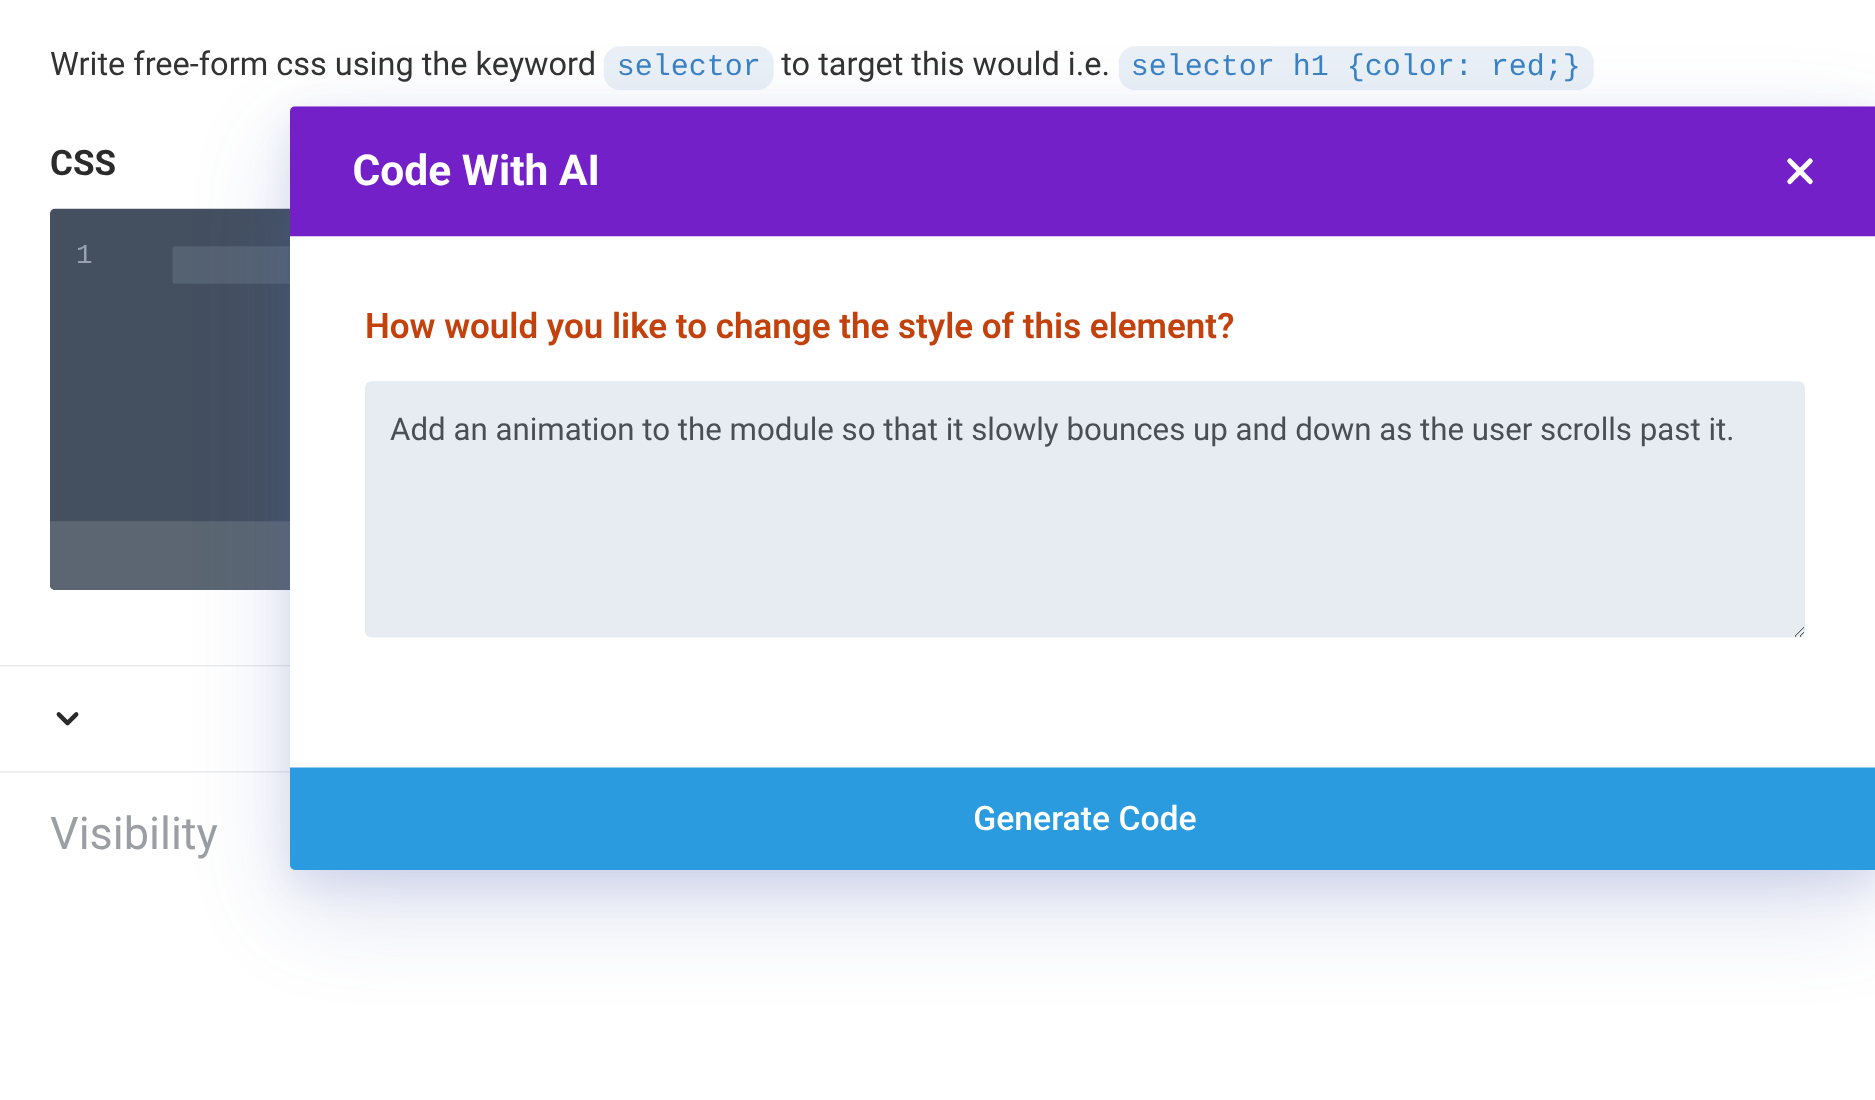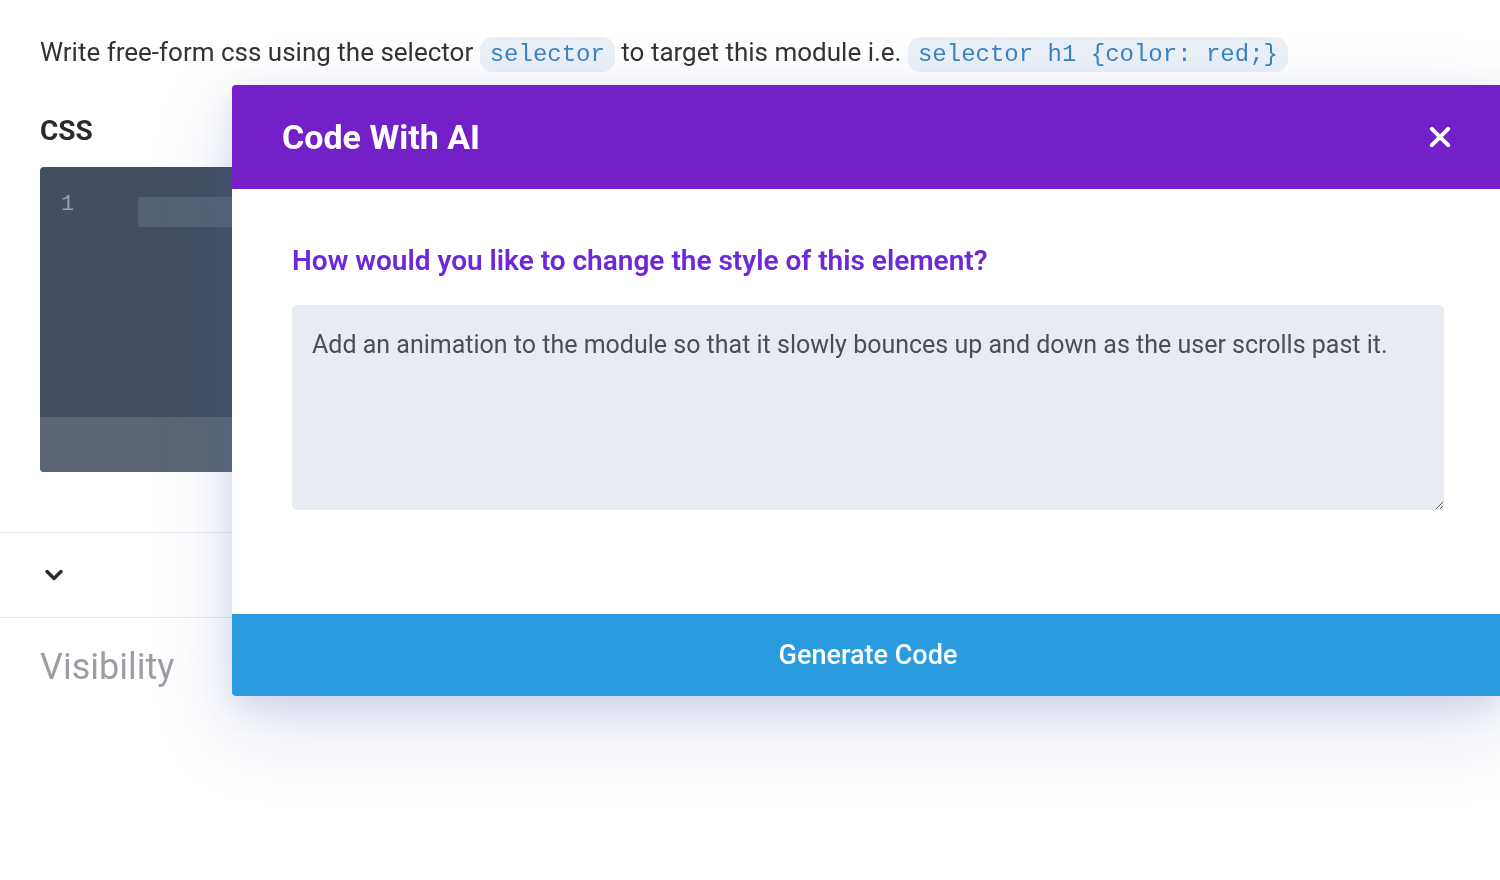--- a/index.html
+++ b/index.html
@@ -132,21 +132,21 @@
       width: 28px;
       height: 28px;
       cursor: pointer;
       color: #fff;
     }
     .modal-body {
       padding: 55px 60px 100px 60px;
     }
     .modal-question {
       font-size: 28px;
-      color: #6d28d9;
+      color: #c2410c;
       font-weight: 600;
       margin-bottom: 28px;
     }
     .modal-textarea {
       width: 100%;
       background: #e7ecf2;
       border: none;
       border-radius: 5px;
       padding: 22px 20px;
       font-size: 25px;
@@ -165,23 +165,23 @@
       text-align: center;
       padding: 25px 0;
       cursor: pointer;
     }
   </style>
 </head>
 <body>
 
 <div class="page-content">
   <div class="help-text">
-    <span>Write free-form css using the selector </span>
+    <span>Write free-form css using the keyword </span>
     <span class="code-inline">selector</span>
-    <span> to target this module i.e. </span>
+    <span> to target this would i.e. </span>
     <span class="code-inline">selector h1 {color: red;}</span>
   </div>
 
   <div class="css-label">CSS</div>
 
   <div class="code-editor">
     <div class="gutter">
       <span>1</span>
     </div>
     <div class="code-line"></div>

